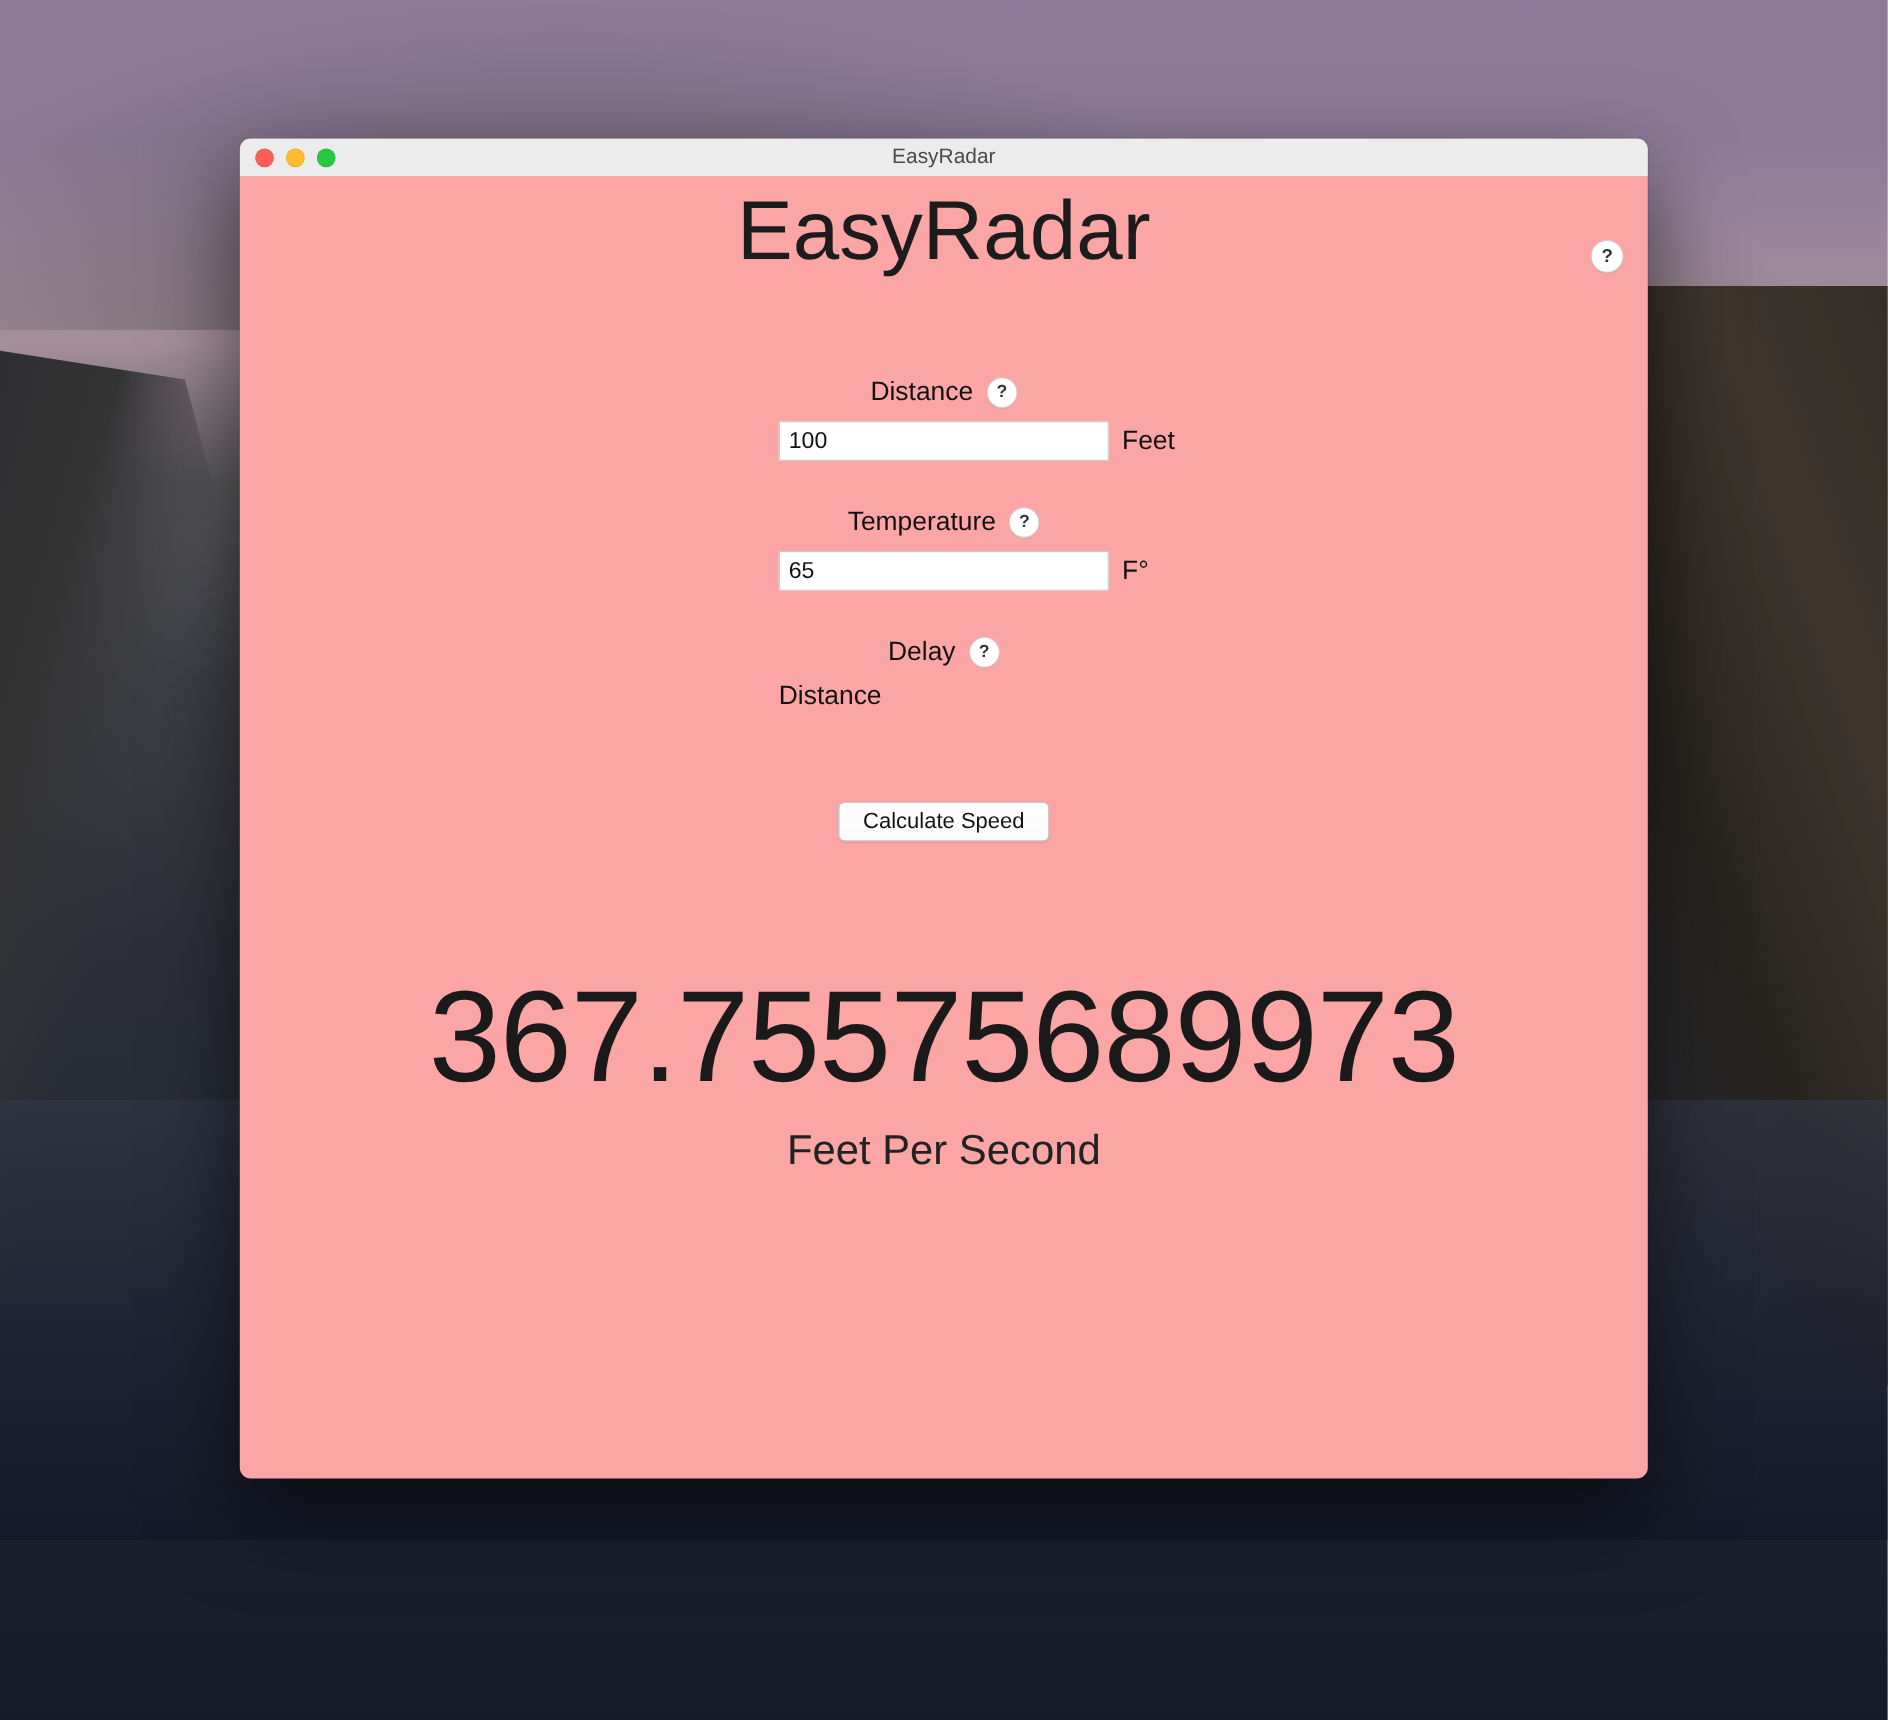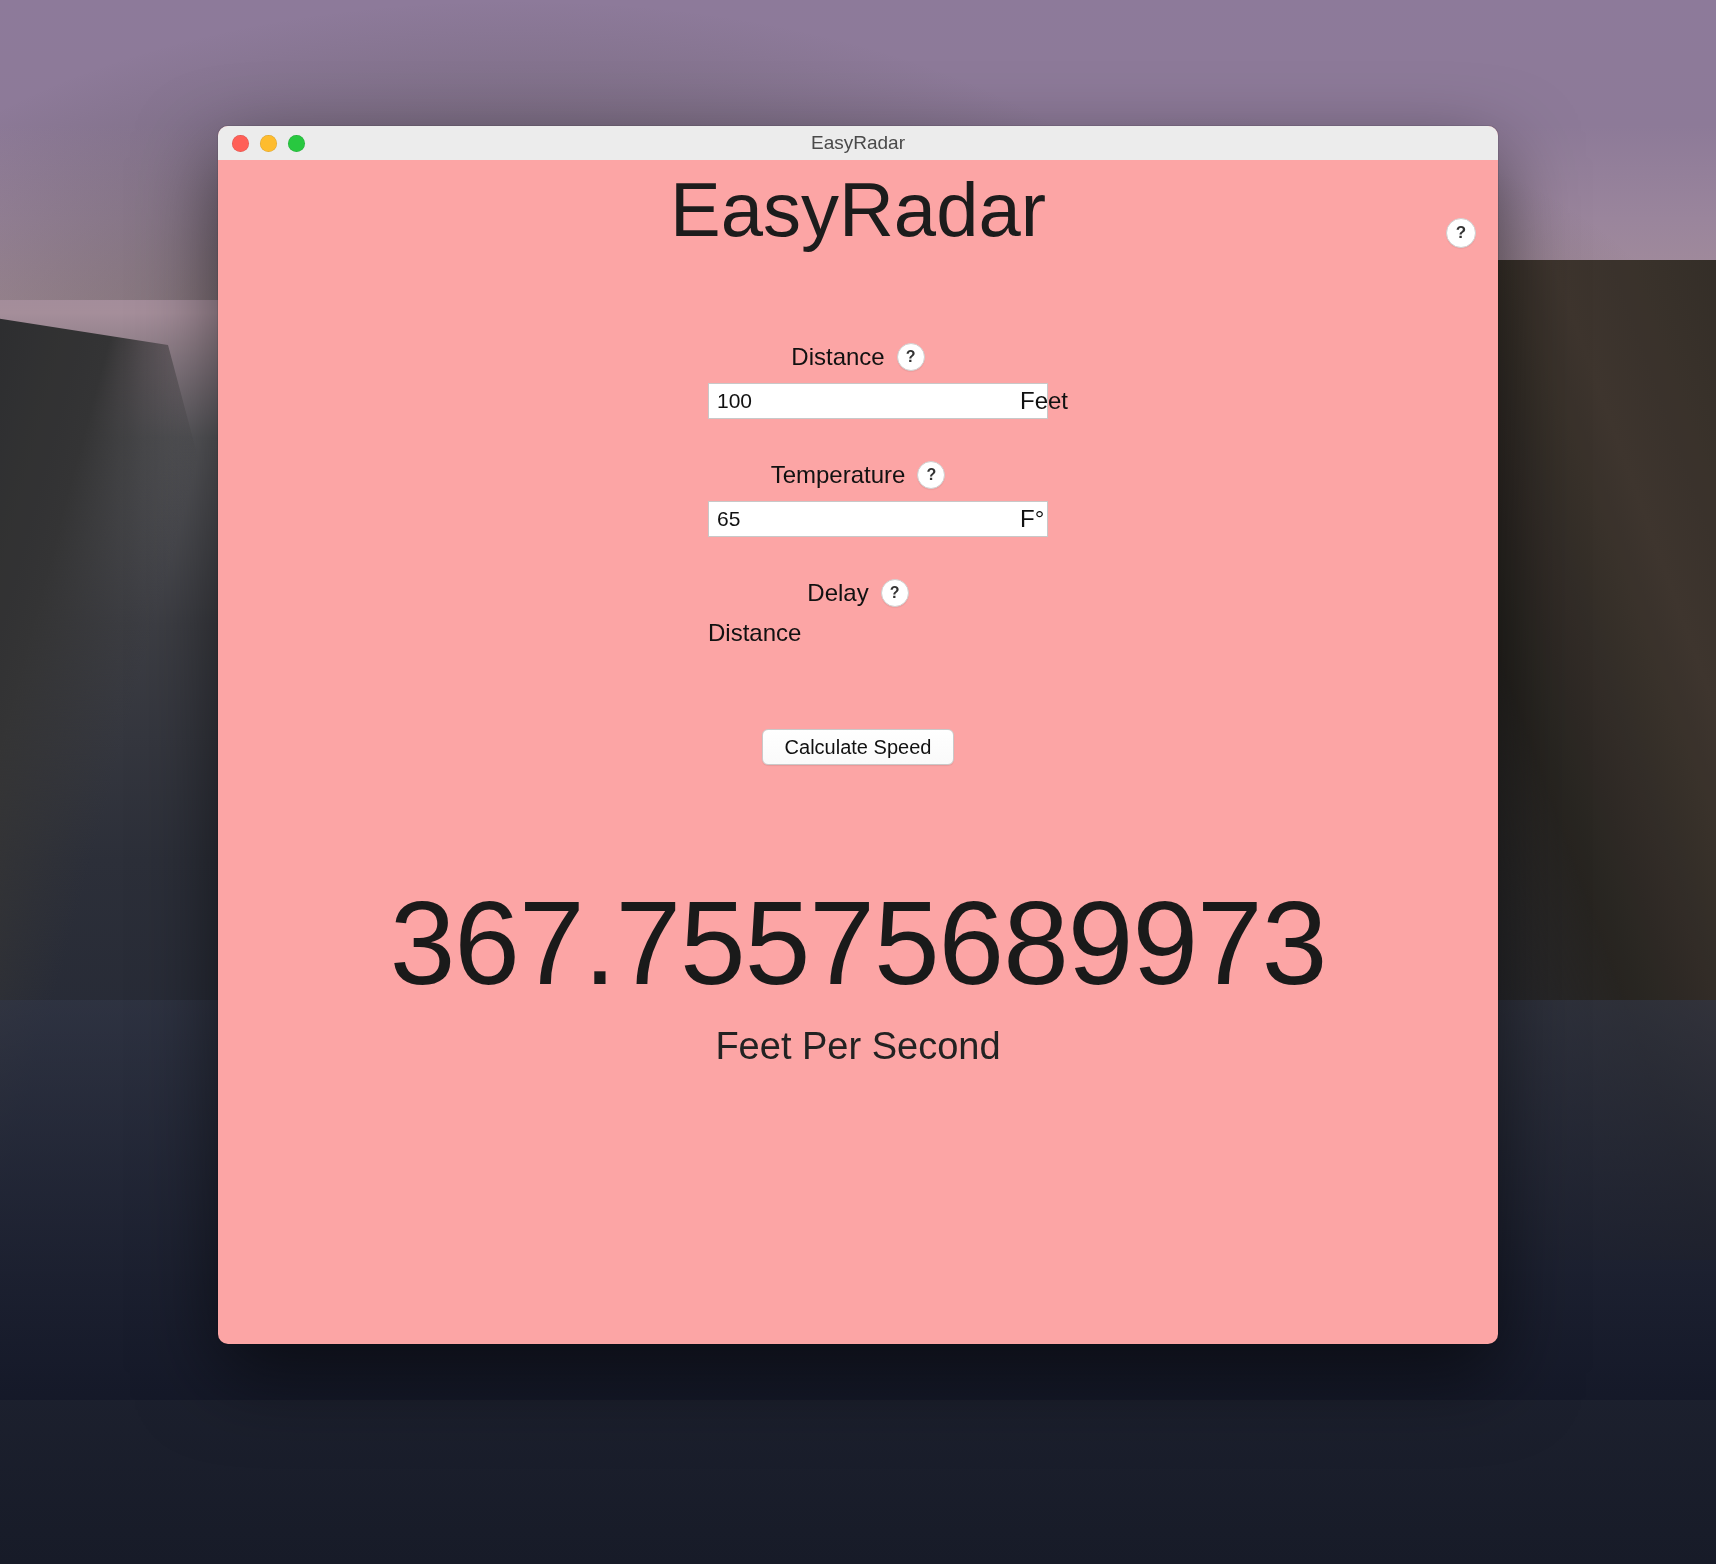--- a/index.html
+++ b/index.html
@@ -99,21 +99,21 @@
     width: 28px; height: 28px; font-size: 16px;
   }
 
   .field-block { margin-bottom: 42px; }
   .field-label-row {
     display: flex; align-items: center; justify-content: center; gap: 12px;
     margin-bottom: 12px;
   }
   .field-label { font-size: 24px; color: #111; }
   .text-input {
-    width: 340px; height: 36px;
+    width: 300px; height: 36px;
     font-size: 21px; padding: 0 8px;
     background: #fff; color: #111;
     border: 1px solid #c8c8c8;
     font-family: inherit;
     text-align: left;
   }
   .text-input.focused {
     outline: none;
     border: 1px solid #9bb9e6;
     box-shadow: 0 0 0 4px #9fc0f3;

